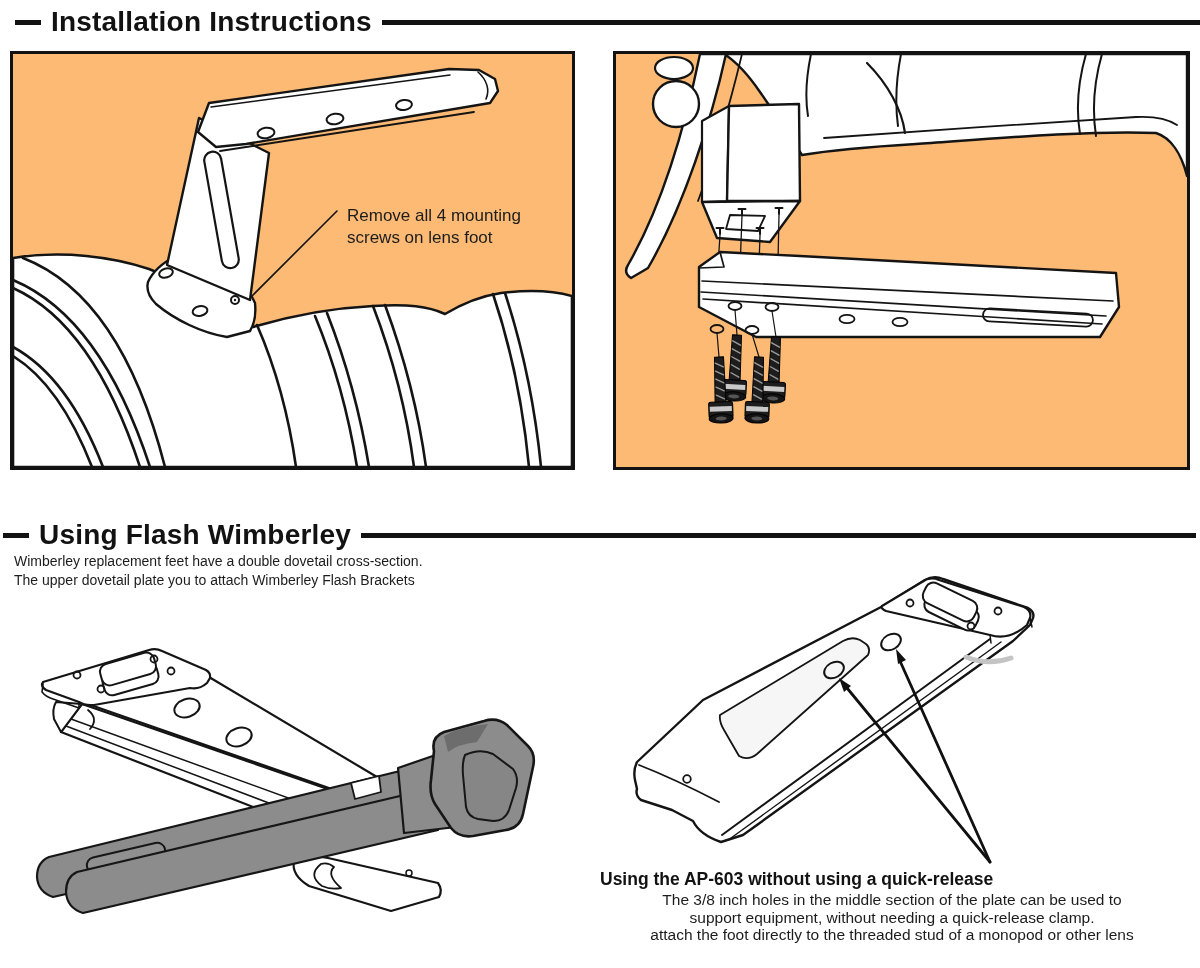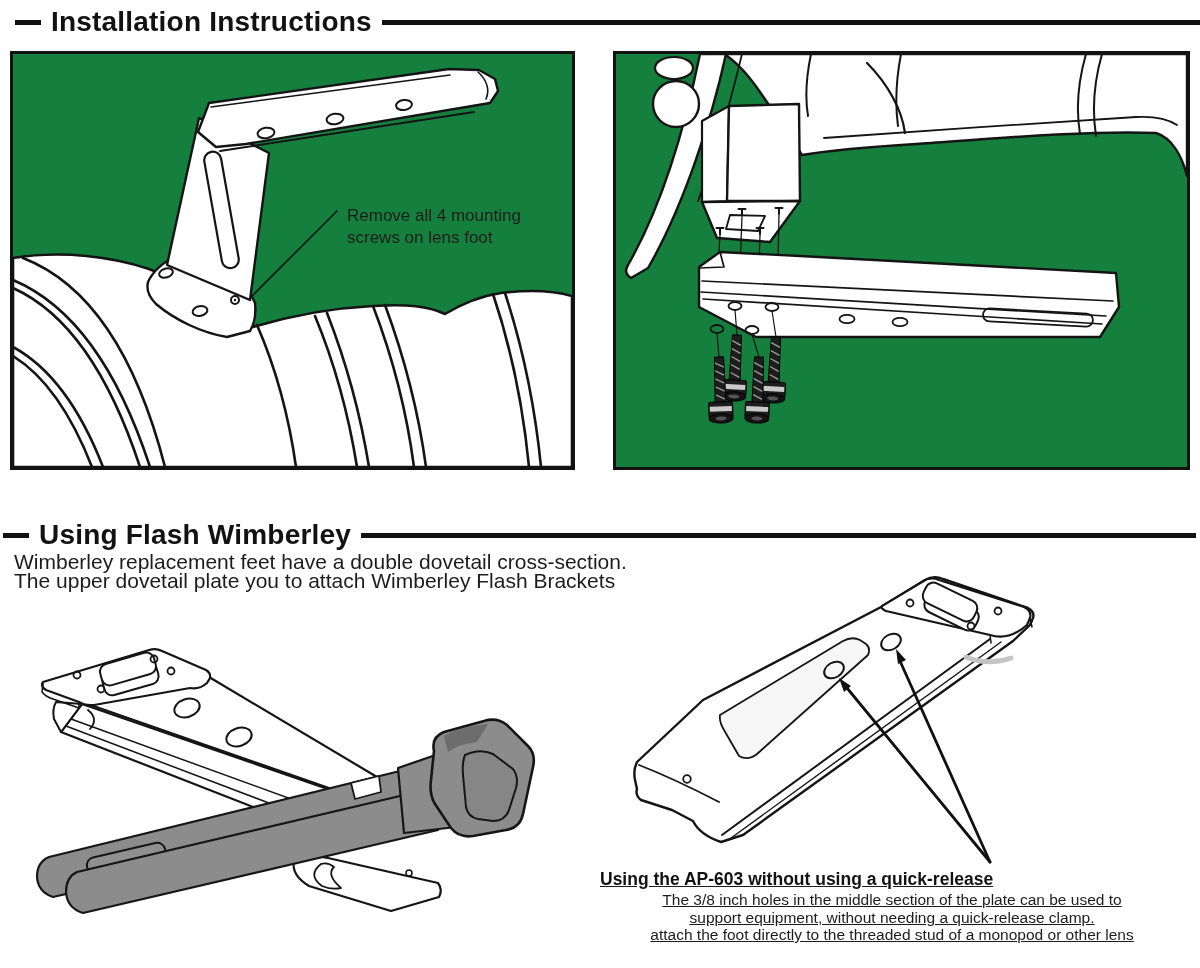--- a/index.html
+++ b/index.html
@@ -2,24 +2,24 @@
 <html><head>
 <meta charset="utf-8">
 <style>
   html,body{margin:0;padding:0;background:#fff;}
   .page{position:relative;width:1200px;height:968px;background:#ffffff;
         font-family:"Liberation Sans",sans-serif;color:#1c1c1c;overflow:hidden;}
   .hdr{position:absolute;display:flex;align-items:center;gap:10px;}
   .hdr .dash{width:26px;height:5px;background:#121212;flex:0 0 auto;}
   .hdr .title{font-size:28px;font-weight:bold;color:#121212;white-space:nowrap;letter-spacing:.2px;}
   .hdr .rule{flex:1 1 auto;height:5px;background:#121212;}
-  .panel{position:absolute;border:3px solid #121212;background:#15803d;}
+  .panel{position:absolute;border:3px solid #121212;background:#fdba74;}
   .panel svg{display:block;}
-  .intro{position:absolute;left:14px;top:552px;font-size:21px;line-height:19px;color:#1c1c1c;}
-  .note{position:absolute;left:600px;top:869px;width:584px;text-decoration:underline;}
+  .intro{position:absolute;left:14px;top:552px;font-size:14px;line-height:19px;color:#1c1c1c;}
+  .note{position:absolute;left:600px;top:869px;width:584px;}
   .note .nh{font-size:17.5px;line-height:20px;font-weight:bold;color:#121212;}
   .note .nb{font-size:15.5px;line-height:17.5px;color:#1c1c1c;margin-top:2px;text-align:center;}
   svg .wh{fill:#ffffff;stroke:#141414;}
   svg .ln{fill:none;stroke:#141414;}
   svg .gy{fill:#8c8c8c;stroke:#161616;}
   svg *{stroke-linejoin:round;stroke-linecap:round;}
   svg text{font-family:"Liberation Sans",sans-serif;}
 </style>
 </head>
 <body>

